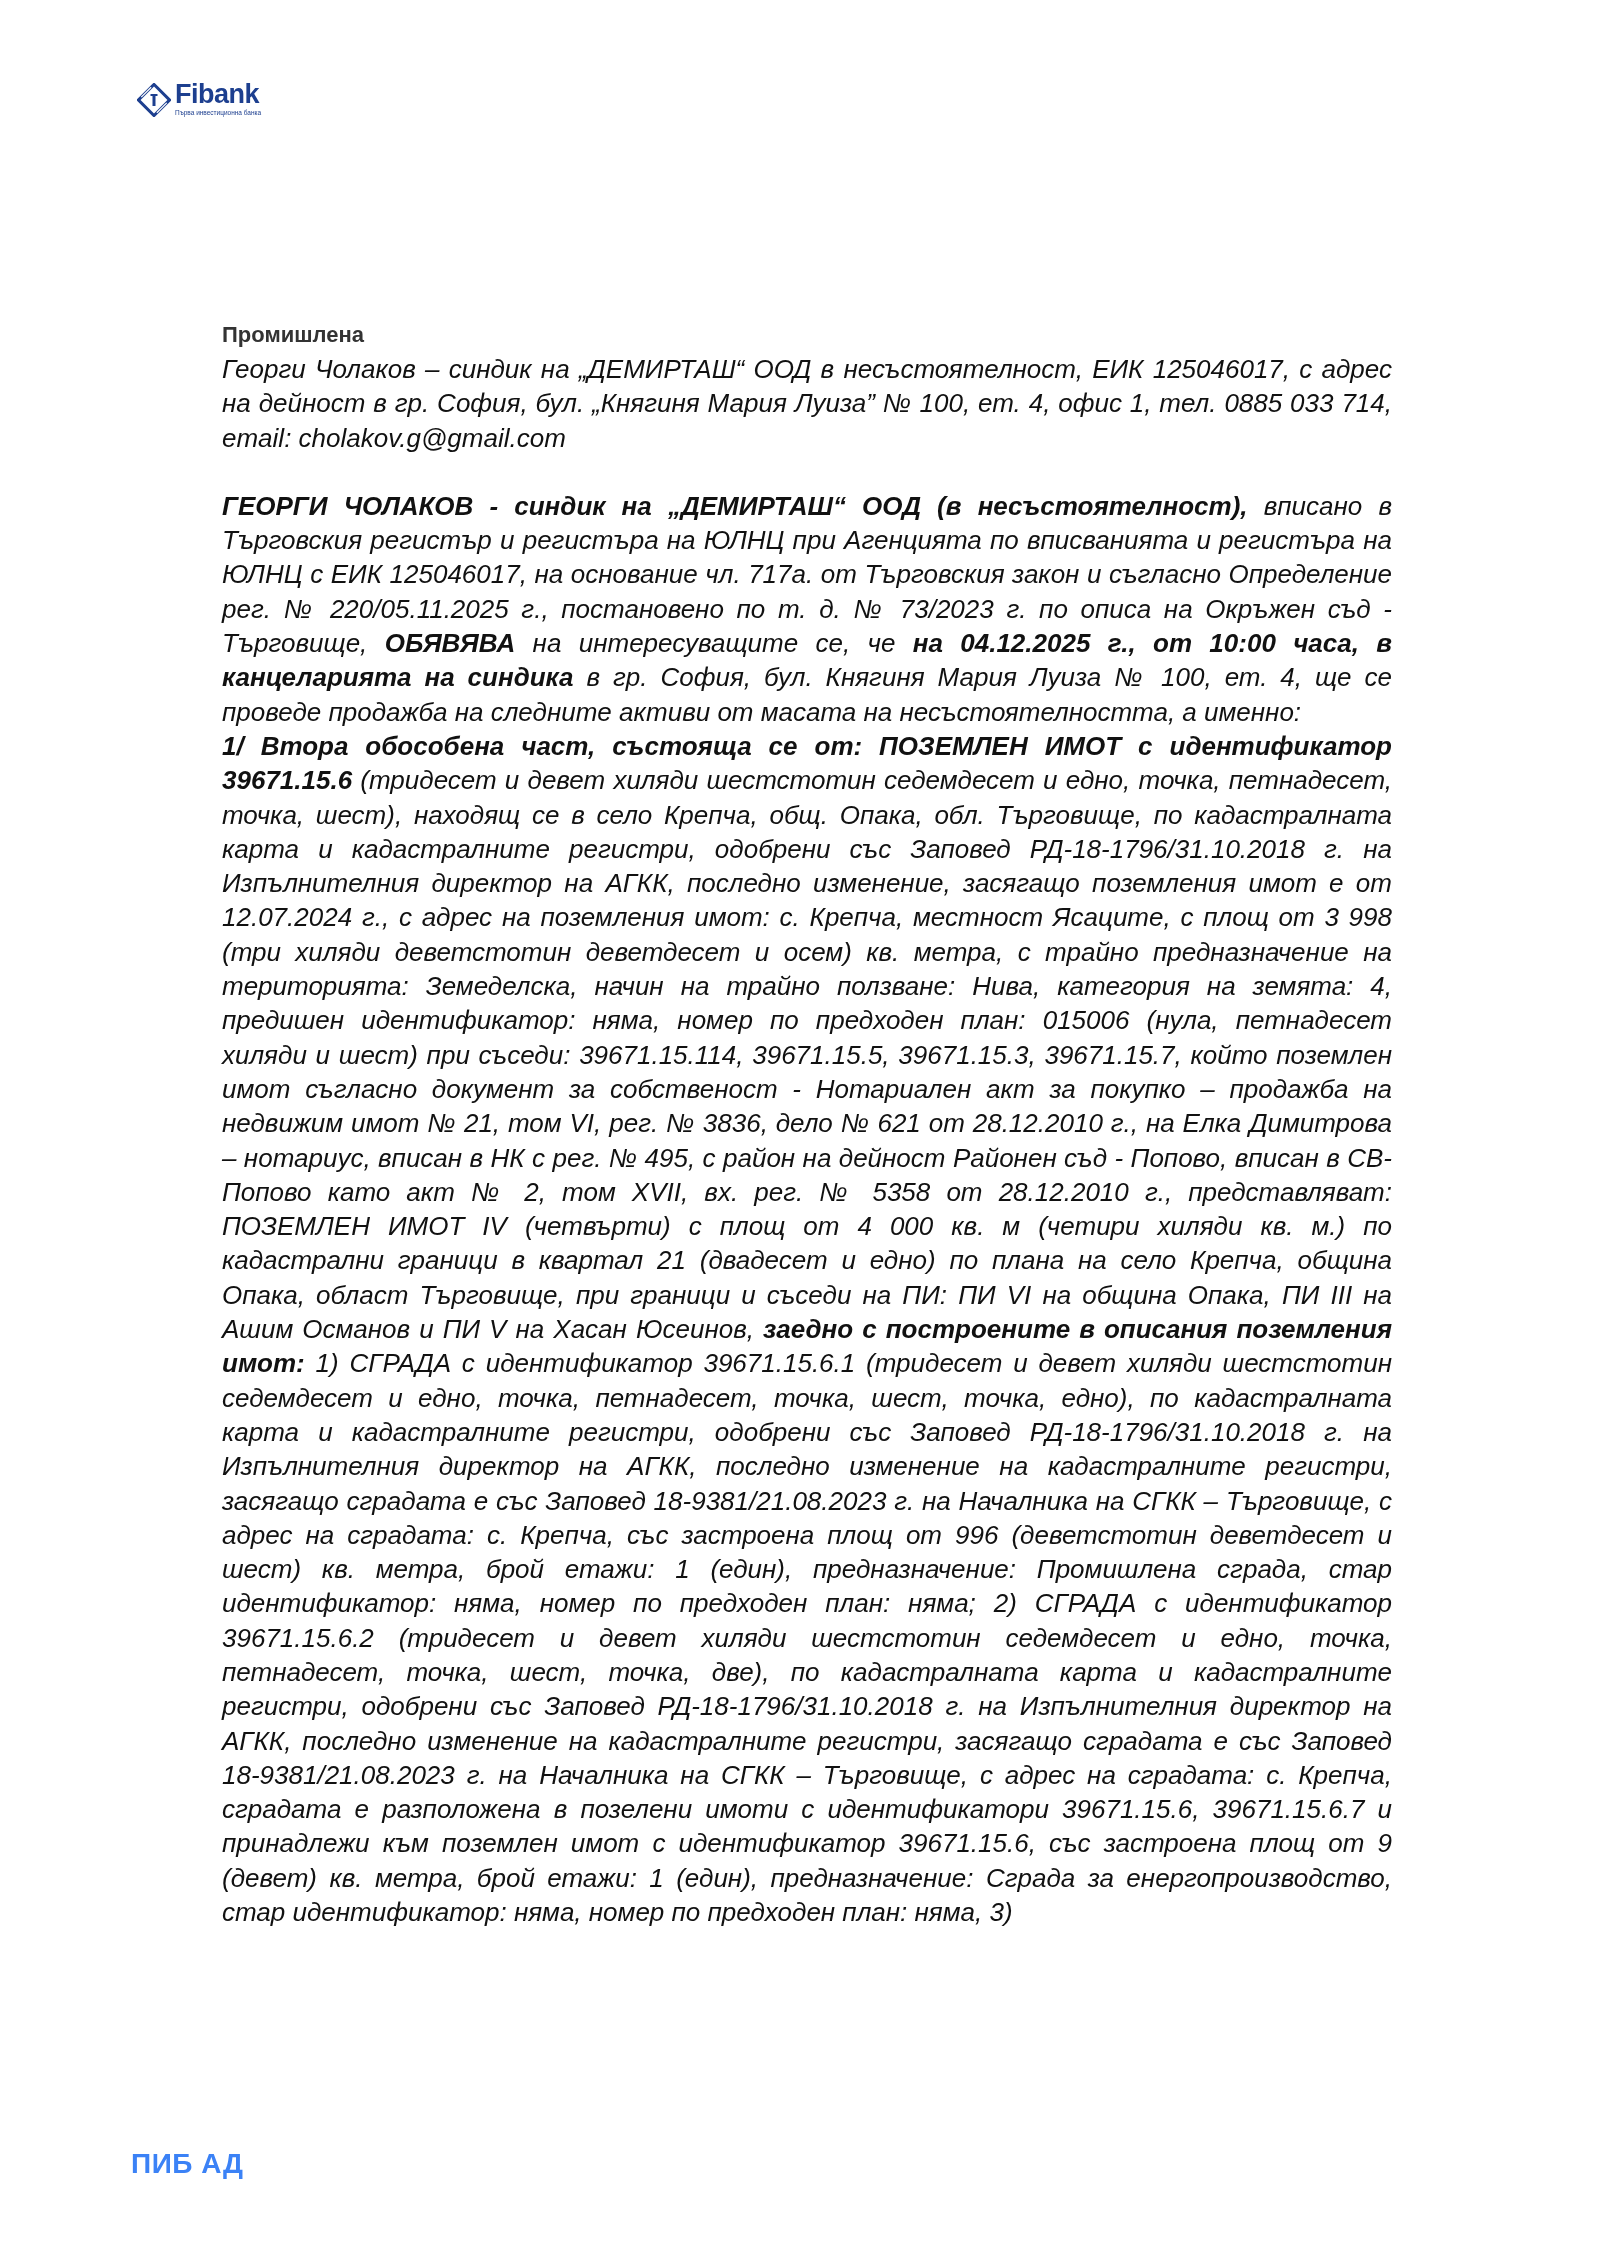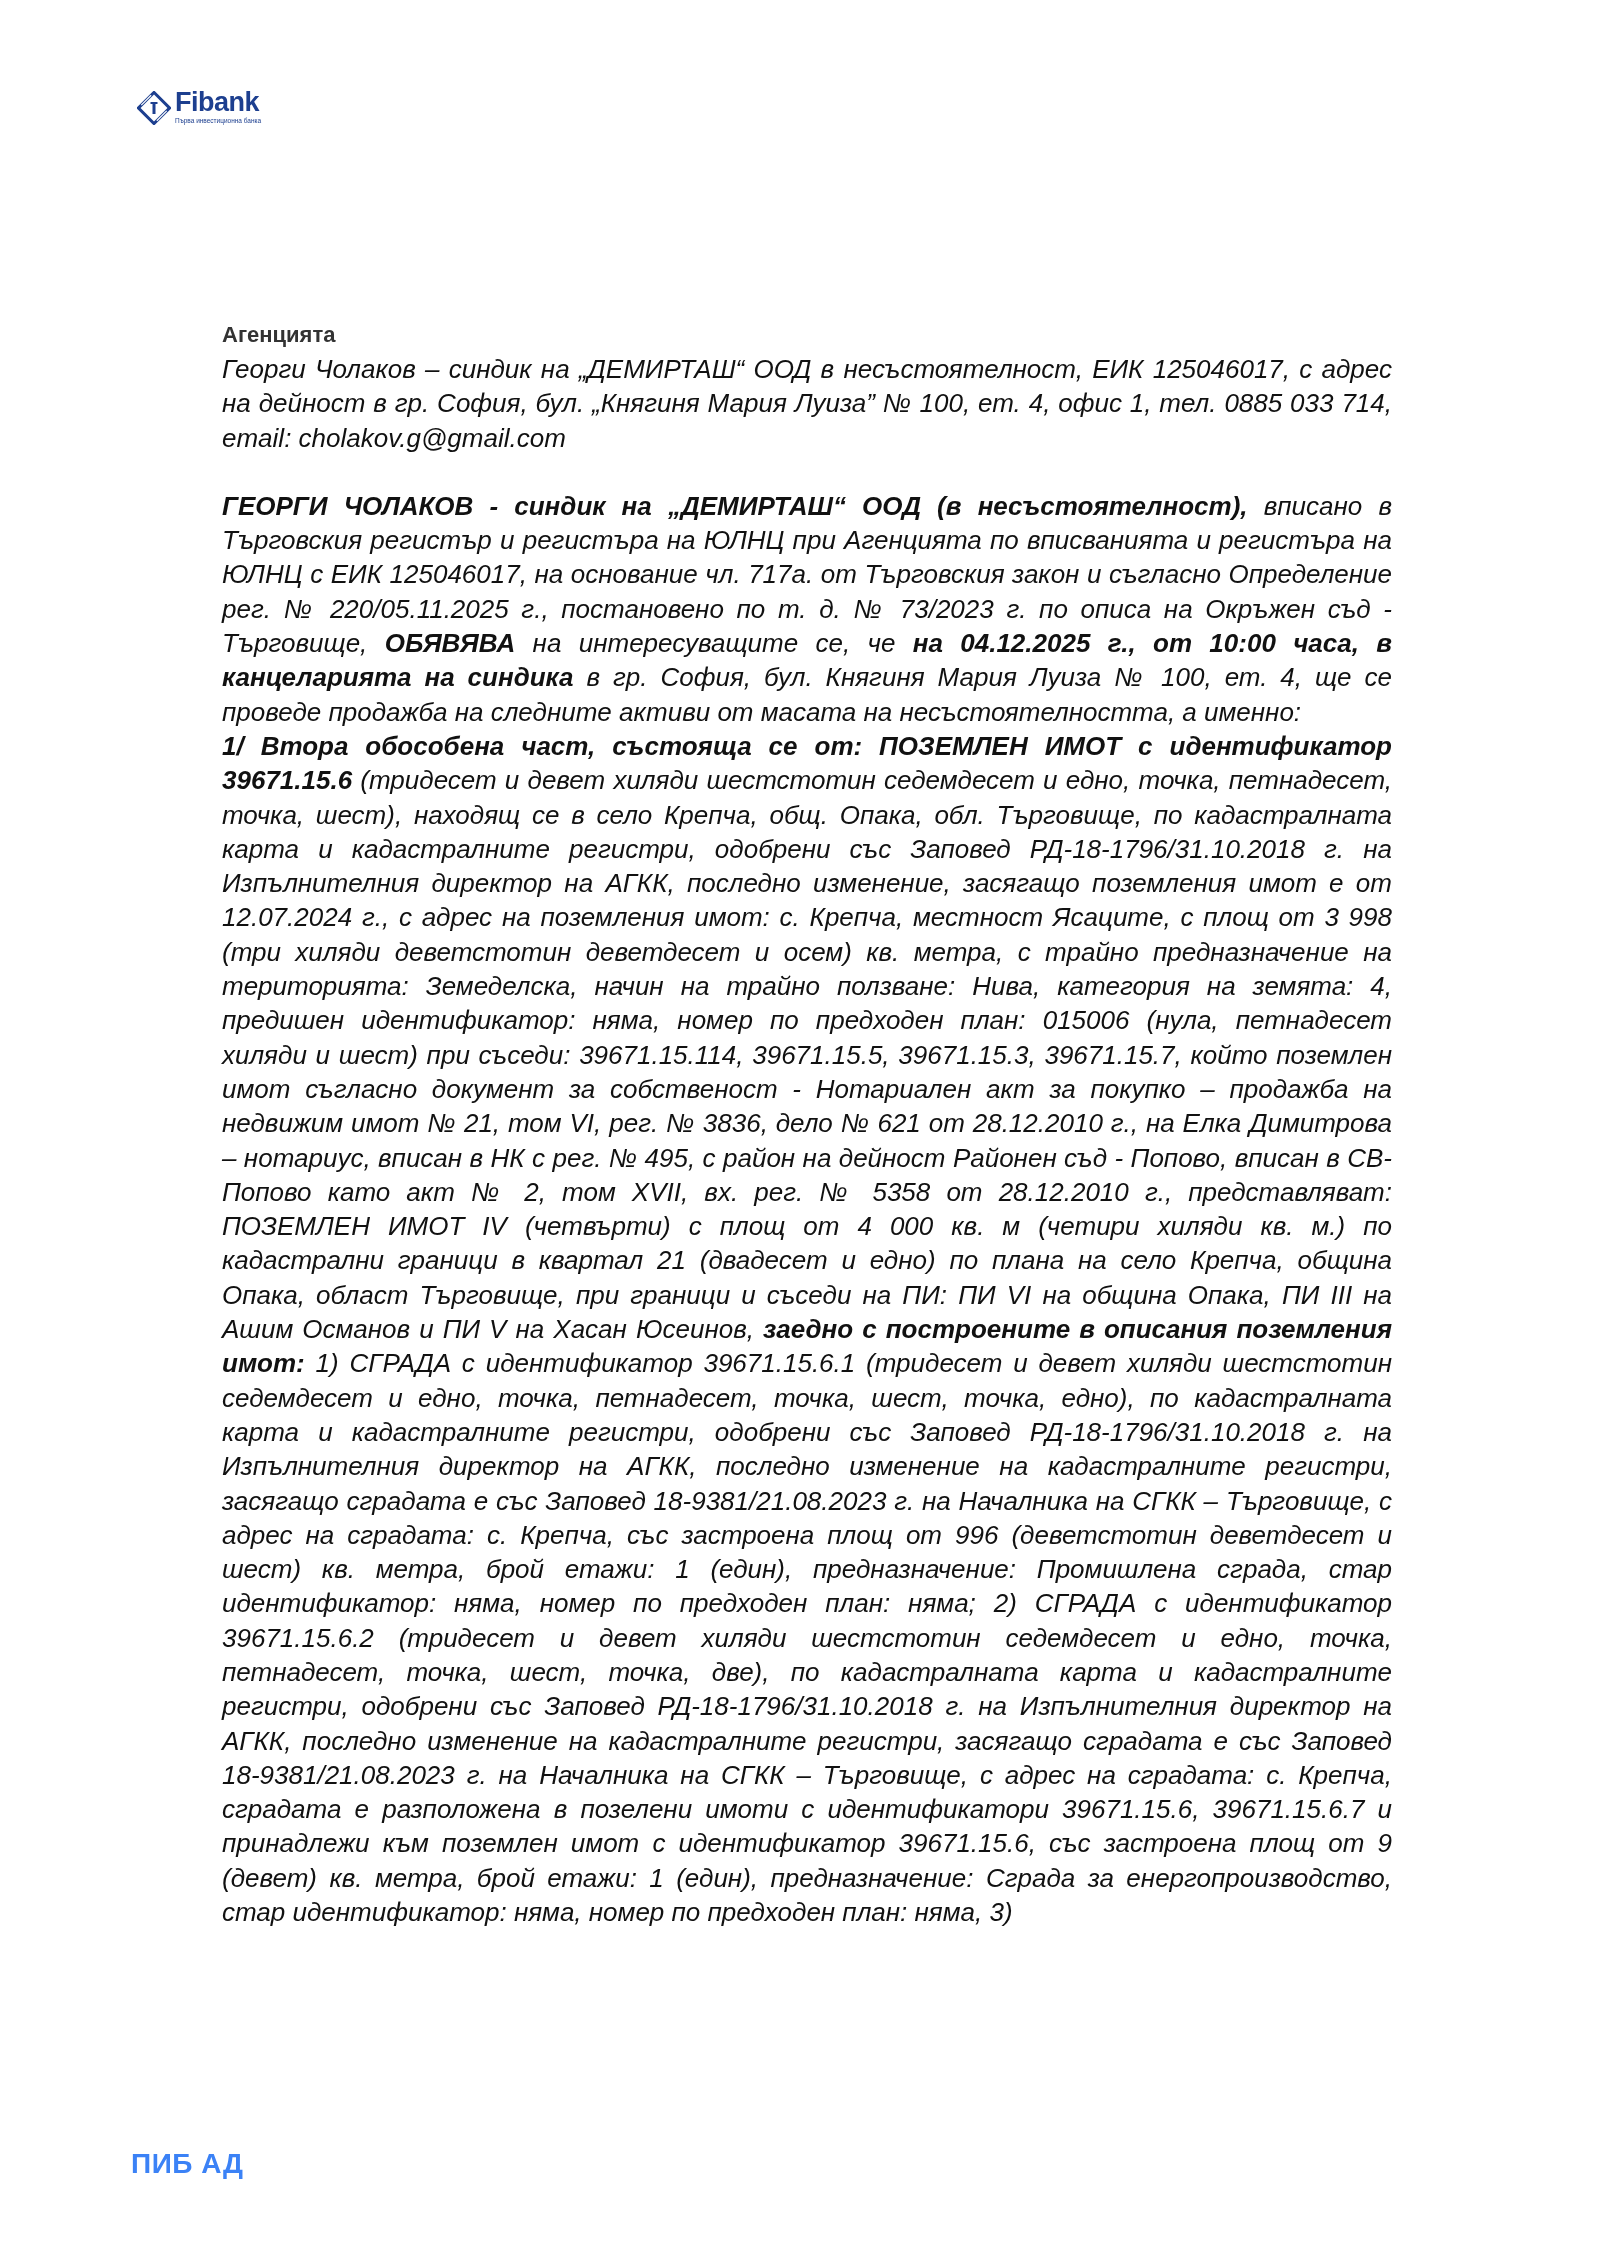--- a/index.html
+++ b/index.html
@@ -1,21 +1,21 @@
 <!DOCTYPE html>
 <html><head>
   <meta charset="utf-8">
   <style>
     html, body { margin: 0; padding: 0; background: #ffffff; }
     body {
       width: 1600px; height: 2264px; position: relative; overflow: hidden;
       font-family: "Liberation Sans", sans-serif; color: #111;
     }
     .logo {
-      position: absolute; left: 137px; top: 88px; display: flex; align-items: center;
+      position: absolute; left: 137px; top: 80px; display: flex; align-items: center;
     }
     .logo-mark { width: 34px; height: 34px; margin-top: 2px; }
     .logo-text { margin-left: 4px; }
     .logo-name {
       font-family: "Liberation Sans", sans-serif; font-weight: bold; font-size: 27px;
       color: #1d3f8f; letter-spacing: -0.5px; line-height: 28px;
     }
     .logo-sub { font-size: 6.5px; color: #1d3f8f; line-height: 8px; margin-top: 1px; white-space: nowrap; }
 
     .content {
@@ -46,21 +46,21 @@
     <rect x="15.5" y="11" width="3" height="12" fill="#1d3f8f"></rect>
     <rect x="13.5" y="11" width="7" height="2" fill="#1d3f8f"></rect>
   </svg>
   <div class="logo-text">
     <div class="logo-name">Fibank</div>
     <div class="logo-sub">Първа инвестиционна банка</div>
   </div>
 </div>
 
 <div class="content">
-  <div class="heading-label">Агенцията</div>
+  <div class="heading-label">Промишлена</div>
   <p class="para">Георги Чолаков – синдик на „ДЕМИРТАШ“ ООД в несъстоятелност, ЕИК 125046017, с адрес на дейност в гр. София, бул. „Княгиня Мария Луиза” № 100, ет. 4, офис 1, тел. 0885 033 714, email: cholakov.g@gmail.com</p>
 
   <p class="para gap" style="margin-top:34px;">
     <span class="b">ГЕОРГИ ЧОЛАКОВ - синдик на „ДЕМИРТАШ“ ООД (в несъстоятелност),</span><span> вписано в Търговския регистър и регистъра на ЮЛНЦ при Агенцията по вписванията и регистъра на ЮЛНЦ с ЕИК 125046017, на основание чл. 717а. от Търговския закон и съгласно Определение рег. № 220/05.11.2025 г., постановено по т. д. № 73/2023 г. по описа на Окръжен съд - Търговище, </span><span class="b">ОБЯВЯВА</span><span> на интересуващите се, че </span><span class="b">на 04.12.2025 г., от 10:00 часа, в канцеларията на синдика</span><span> в гр. София, бул. Княгиня Мария Луиза № 100, ет. 4, ще се проведе продажба на следните активи от масата на несъстоятелността, а именно:</span>
   </p>
 
   <p class="para">
     <span class="b">1/ Втора обособена част, състояща се от: ПОЗЕМЛЕН ИМОТ с идентификатор 39671.15.6</span><span> (тридесет и девет хиляди шестстотин седемдесет и едно, точка, петнадесет, точка, шест), находящ се в село Крепча, общ. Опака, обл. Търговище, по кадастралната карта и кадастралните регистри, одобрени със Заповед РД-18-1796/31.10.2018 г. на Изпълнителния директор на АГКК, последно изменение, засягащо поземления имот е от 12.07.2024 г., с адрес на поземления имот: с. Крепча, местност Ясаците, с площ от 3 998 (три хиляди деветстотин деветдесет и осем) кв. метра, с трайно предназначение на територията: Земеделска, начин на трайно ползване: Нива, категория на земята: 4, предишен идентификатор: няма, номер по предходен план: 015006 (нула, петнадесет хиляди и шест) при съседи: 39671.15.114, 39671.15.5, 39671.15.3, 39671.15.7, който поземлен имот съгласно документ за собственост - Нотариален акт за покупко – продажба на недвижим имот № 21, том VI, рег. № 3836, дело № 621 от 28.12.2010 г., на Елка Димитрова – нотариус, вписан в НК с рег. № 495, с район на дейност Районен съд - Попово, вписан в СВ-Попово като акт № 2, том XVII, вх. рег. № 5358 от 28.12.2010 г., представляват: ПОЗЕМЛЕН ИМОТ IV (четвърти) с площ от 4 000 кв. м (четири хиляди кв. м.) по кадастрални граници в квартал 21 (двадесет и едно) по плана на село Крепча, община Опака, област Търговище, при граници и съседи на ПИ: ПИ VI на община Опака, ПИ III на Ашим Османов и ПИ V на Хасан Юсеинов, </span><span class="b">заедно с построените в описания поземления имот:</span><span> 1) СГРАДА с идентификатор 39671.15.6.1 (тридесет и девет хиляди шестстотин седемдесет и едно, точка, петнадесет, точка, шест, точка, едно), по кадастралната карта и кадастралните регистри, одобрени със Заповед РД-18-1796/31.10.2018 г. на Изпълнителния директор на АГКК, последно изменение на кадастралните регистри, засягащо сградата е със Заповед 18-9381/21.08.2023 г. на Началника на СГКК – Търговище, с адрес на сградата: с. Крепча, със застроена площ от 996 (деветстотин деветдесет и шест) кв. метра, брой етажи: 1 (един), предназначение: Промишлена сграда, стар идентификатор: няма, номер по предходен план: няма; 2) СГРАДА с идентификатор 39671.15.6.2 (тридесет и девет хиляди шестстотин седемдесет и едно, точка, петнадесет, точка, шест, точка, две), по кадастралната карта и кадастралните регистри, одобрени със Заповед РД-18-1796/31.10.2018 г. на Изпълнителния директор на АГКК, последно изменение на кадастралните регистри, засягащо сградата е със Заповед 18-9381/21.08.2023 г. на Началника на СГКК – Търговище, с адрес на сградата: с. Крепча, сградата е разположена в позелени имоти с идентификатори 39671.15.6, 39671.15.6.7 и принадлежи към поземлен имот с идентификатор 39671.15.6, със застроена площ от 9 (девет) кв. метра, брой етажи: 1 (един), предназначение: Сграда за енергопроизводство, стар идентификатор: няма, номер по предходен план: няма, 3)</span>
   </p>
 </div>

